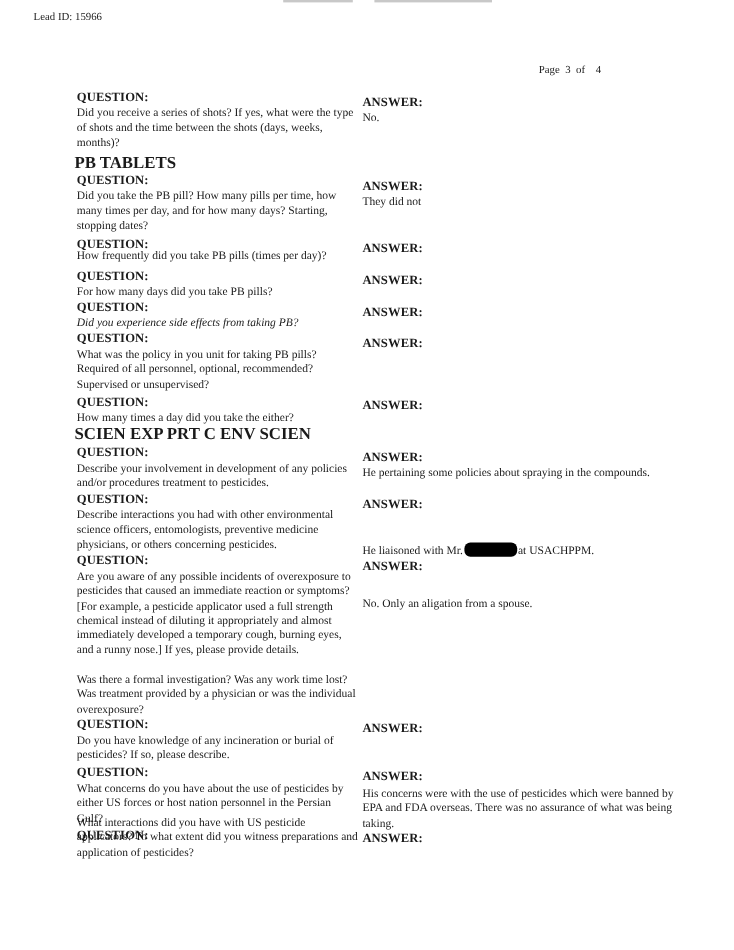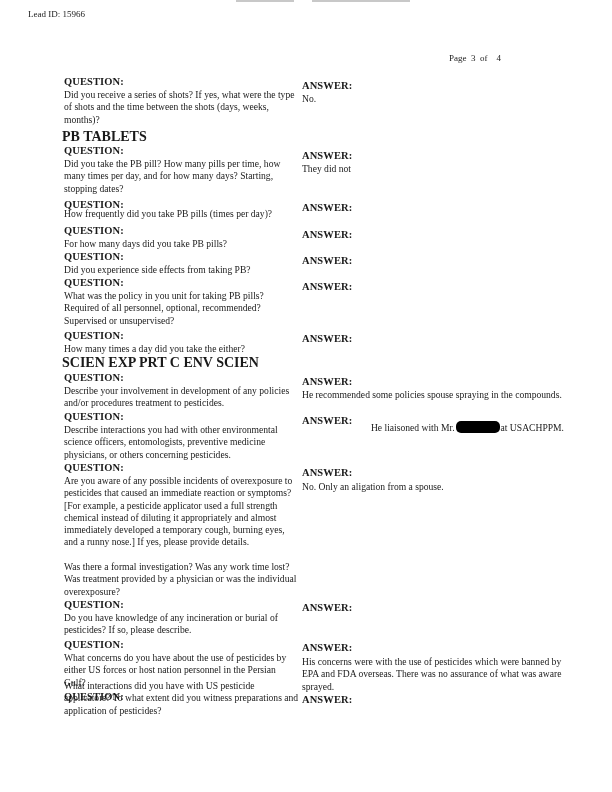--- a/index.html
+++ b/index.html
@@ -46,55 +46,55 @@
 
 <div class="abs qcol lbl" style="top:199px;">QUESTION:</div>
 <div class="abs qcol txt" style="top:208px;">How frequently did you take PB pills (times per day)?</div>
 <div class="abs acol lbl" style="top:202px;">ANSWER:</div>
 
 <div class="abs qcol lbl" style="top:225px;">QUESTION:</div>
 <div class="abs qcol txt" style="top:238px;">For how many days did you take PB pills?</div>
 <div class="abs acol lbl" style="top:229px;">ANSWER:</div>
 
 <div class="abs qcol lbl" style="top:251px;">QUESTION:</div>
-<div class="abs qcol txt" style="top:264px;">Did you experience side effects from taking PB?</div>
+<div class="abs qcol txt" style="top:264px;font-style:italic;">Did you experience side effects from taking PB?</div>
 <div class="abs acol lbl" style="top:255px;">ANSWER:</div>
 
 <div class="abs qcol lbl" style="top:277px;">QUESTION:</div>
 <div class="abs qcol txt" style="top:290px;">What was the policy in you unit for taking PB pills? Required of all personnel, optional, recommended? Supervised or unsupervised?</div>
 <div class="abs acol lbl" style="top:281px;">ANSWER:</div>
 
 <div class="abs qcol lbl" style="top:330px;">QUESTION:</div>
 <div class="abs qcol txt" style="top:343px;">How many times  a day did you take the either?</div>
 <div class="abs acol lbl" style="top:333px;">ANSWER:</div>
 
 <div class="abs qcol section" style="top:355px;left:62px;">SCIEN EXP PRT C ENV SCIEN</div>
 
 <div class="abs qcol lbl" style="top:372px;">QUESTION:</div>
 <div class="abs qcol txt" style="top:385px;">Describe your involvement in development of any policies and/or procedures treatment to pesticides.</div>
 <div class="abs acol lbl" style="top:376px;">ANSWER:</div>
-<div class="abs acol txt" style="top:389px;"> He recommended some policies spouse spraying in the compounds.</div>
+<div class="abs acol txt" style="top:389px;"> He pertaining some policies about spraying in the compounds.</div>
 
 <div class="abs qcol lbl" style="top:411px;">QUESTION:</div>
 <div class="abs qcol txt" style="top:424px;">Describe interactions you had with other environmental science officers, entomologists, preventive medicine physicians, or others concerning pesticides.</div>
 <div class="abs acol lbl" style="top:415px;">ANSWER:</div>
-<div class="abs acol txt" style="top:421px;text-align:right;">
+<div class="abs acol txt" style="top:452px;">
   <span>He liaisoned with Mr.</span><span class="redact"></span><span>at USACHPPM.</span>
 </div>
 
 <div class="abs qcol lbl" style="top:462px;">QUESTION:</div>
 <div class="abs qcol txt" style="top:475px;">Are you aware of any possible incidents of overexposure to pesticides that caused an immediate reaction or symptoms?  [For example, a pesticide applicator used a full strength chemical instead of diluting it appropriately and almost immediately developed a temporary cough, burning eyes, and a runny nose.]  If yes, please provide details.</div>
 <div class="abs qcol txt" style="top:561px;"> Was there a formal investigation?  Was any work  time lost?  Was treatment provided by a physician or was the individual overexposure?</div>
 <div class="abs acol lbl" style="top:467px;">ANSWER:</div>
-<div class="abs acol txt" style="top:481px;">No.  Only an aligation from a spouse.</div>
+<div class="abs acol txt" style="top:498px;">No.  Only an aligation from a spouse.</div>
 
 <div class="abs qcol lbl" style="top:599px;">QUESTION:</div>
 <div class="abs qcol txt" style="top:612px;">Do you have knowledge of any incineration or burial of pesticides?  If so, please describe.</div>
 <div class="abs acol lbl" style="top:602px;">ANSWER:</div>
 
 <div class="abs qcol lbl" style="top:639px;">QUESTION:</div>
 <div class="abs qcol txt" style="top:652px;">What concerns do you have about the use of pesticides by either US forces or host nation personnel in the Persian Gulf?</div>
 <div class="abs acol lbl" style="top:642px;">ANSWER:</div>
-<div class="abs acol txt" style="top:656px;">His concerns were with the use of pesticides which were banned by EPA and FDA overseas. There was no assurance of what was aware sprayed.</div>
+<div class="abs acol txt" style="top:656px;">His concerns were with the use of pesticides which were banned by EPA and FDA overseas. There was no assurance of what was being taking.</div>
 
 <div class="abs qcol lbl" style="top:691px;">QUESTION:</div>
 <div class="abs qcol txt" style="top:680px;">What interactions did you have with US pesticide applicators?  To what extent did you witness preparations and application of pesticides?</div>
 <div class="abs acol lbl" style="top:694px;">ANSWER:</div>
 
 </body></html>

